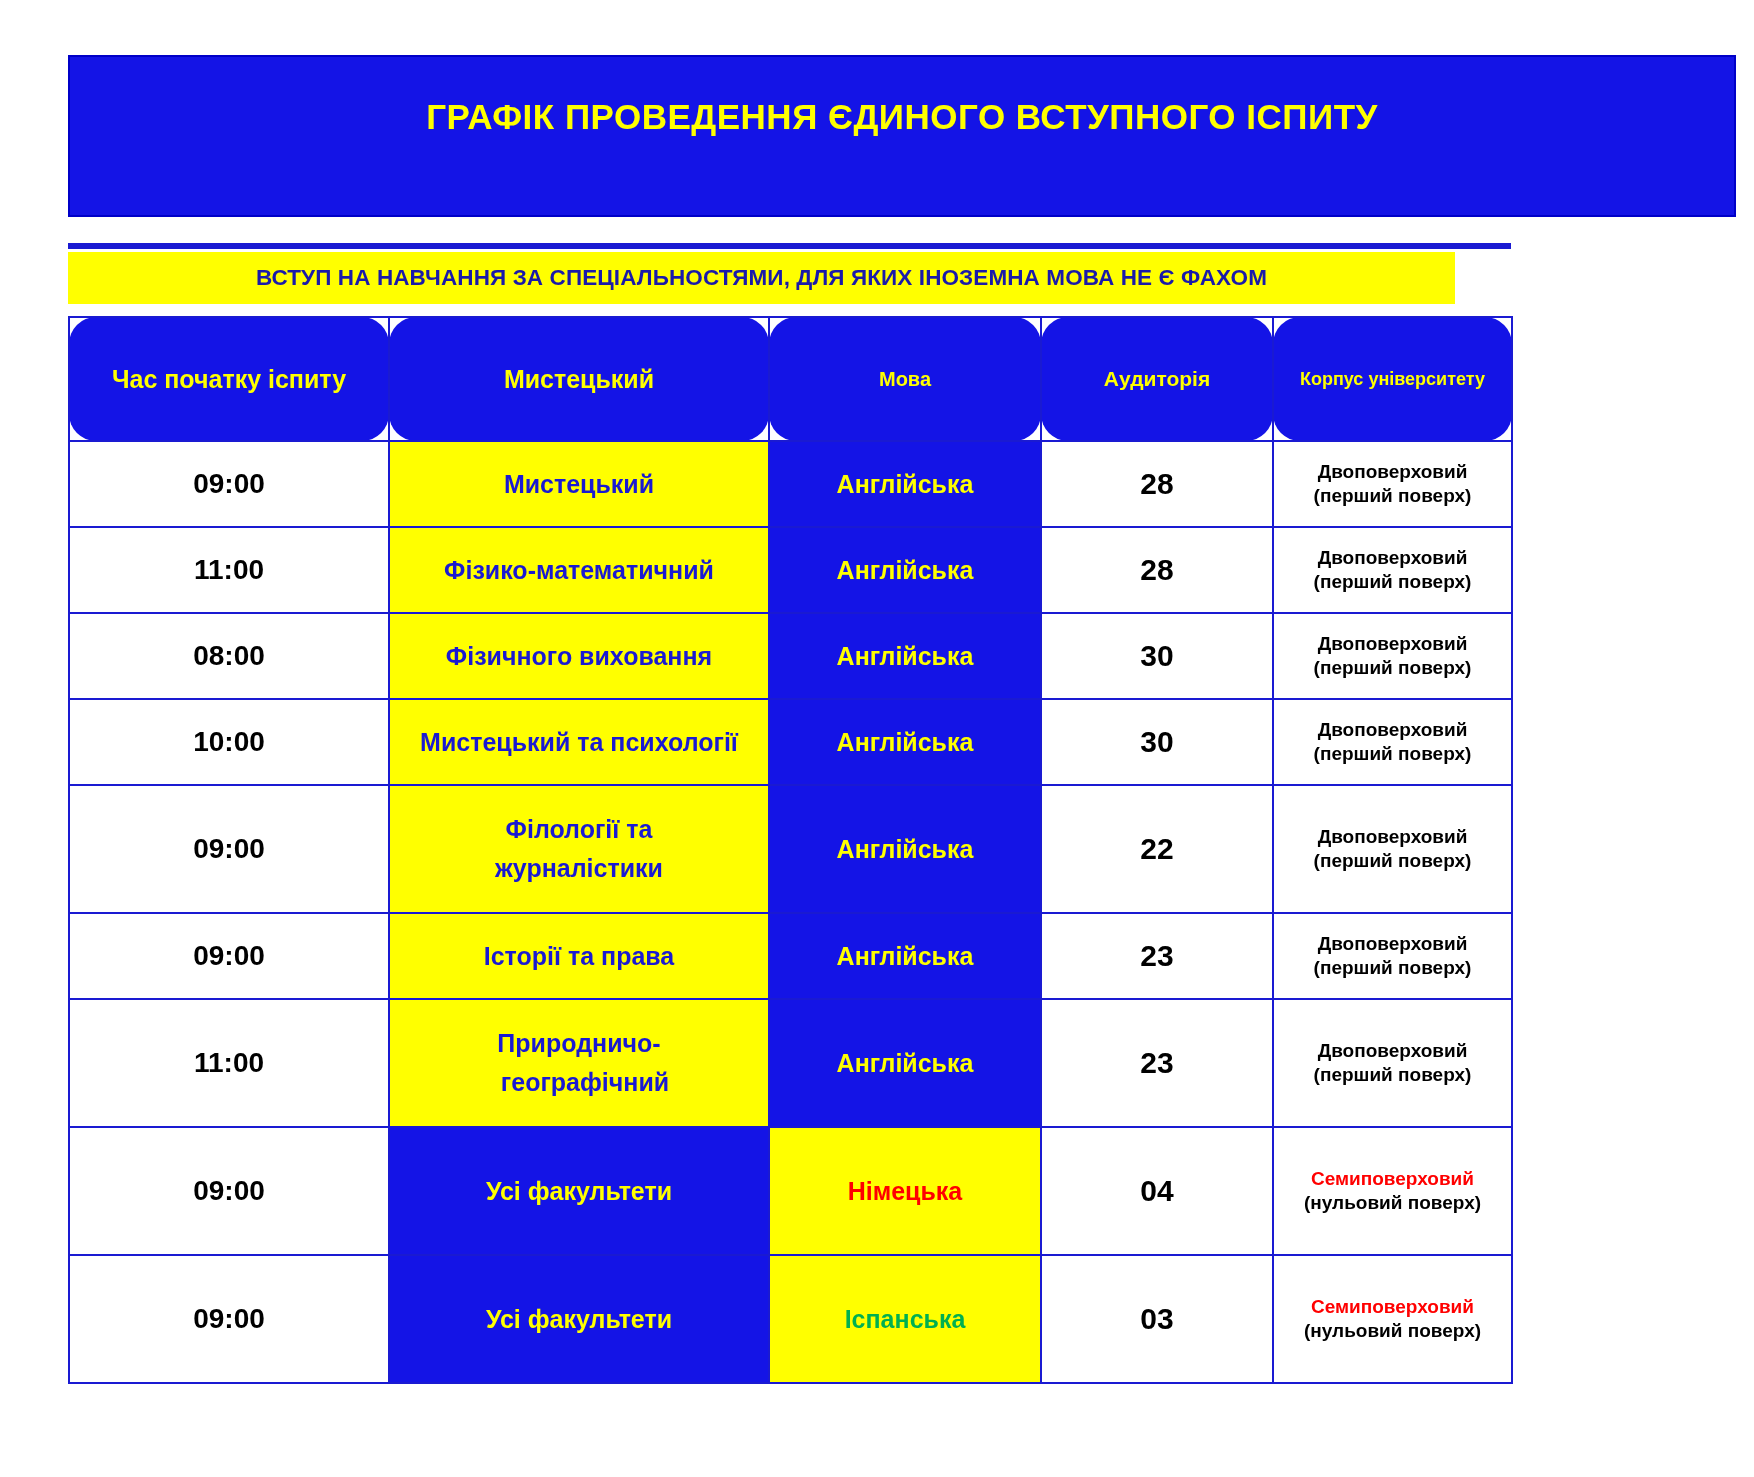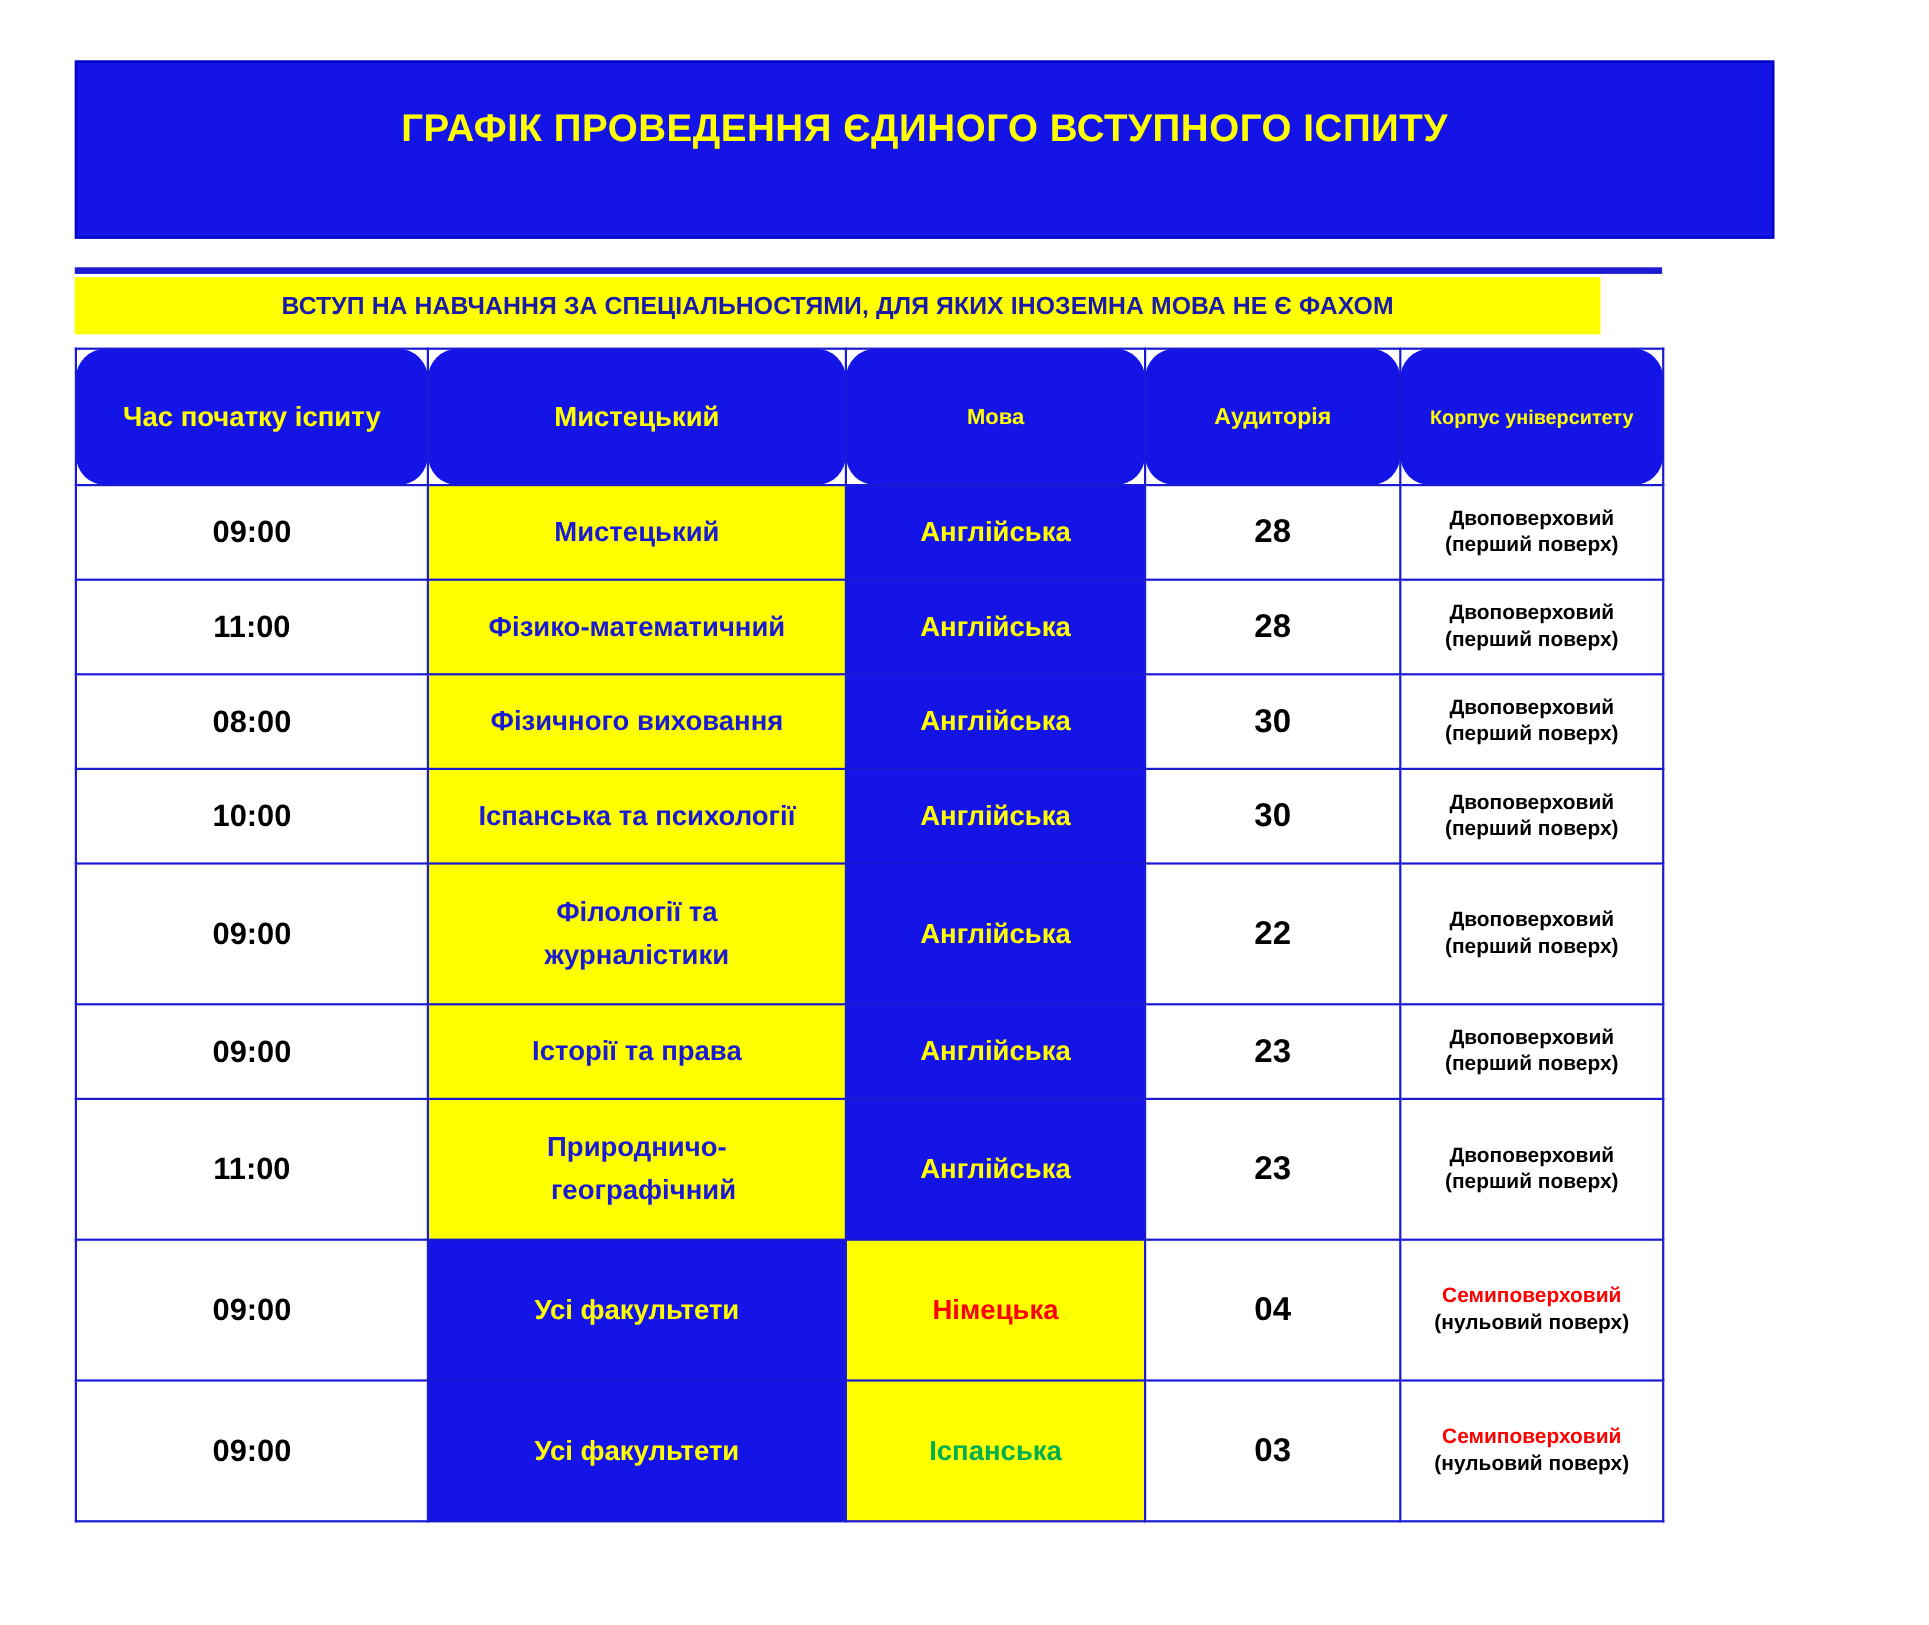--- a/index.html
+++ b/index.html
@@ -19,21 +19,21 @@
     width: 1754px;
     height: 1477px;
     background: #ffffff;
   }
 
   
   .title-banner {
     position: absolute;
     left: 68px;
     top: 55px;
-    width: 1545px;
+    width: 1668px;
     height: 162px;
     background: #1414e6;
     border: 2px solid #0000c8;
     display: flex;
     flex-direction: column;
     align-items: center;
     justify-content: center;
     box-sizing: border-box;
   }
   .title-line {
@@ -209,21 +209,21 @@
             <td class="c-fac">Фізичного виховання</td>
             <td class="c-lang" style="color: rgb(255, 255, 0);">Англійська</td>
             <td class="c-room">30</td>
             <td class="c-bldg">
               <span class="bldg-l1" style="color: rgb(0, 0, 0);">Двоповерховий</span>
               <span class="bldg-l2">(перший поверх)</span>
             </td>
           </tr>
           <tr>
             <td class="c-time">10:00</td>
-            <td class="c-fac">Іспанська та психології</td>
+            <td class="c-fac">Мистецький та психології</td>
             <td class="c-lang" style="color: rgb(255, 255, 0);">Англійська</td>
             <td class="c-room">30</td>
             <td class="c-bldg">
               <span class="bldg-l1" style="color: rgb(0, 0, 0);">Двоповерховий</span>
               <span class="bldg-l2">(перший поверх)</span>
             </td>
           </tr>
           <tr>
             <td class="c-time tall">09:00</td>
             <td class="c-fac tall">

